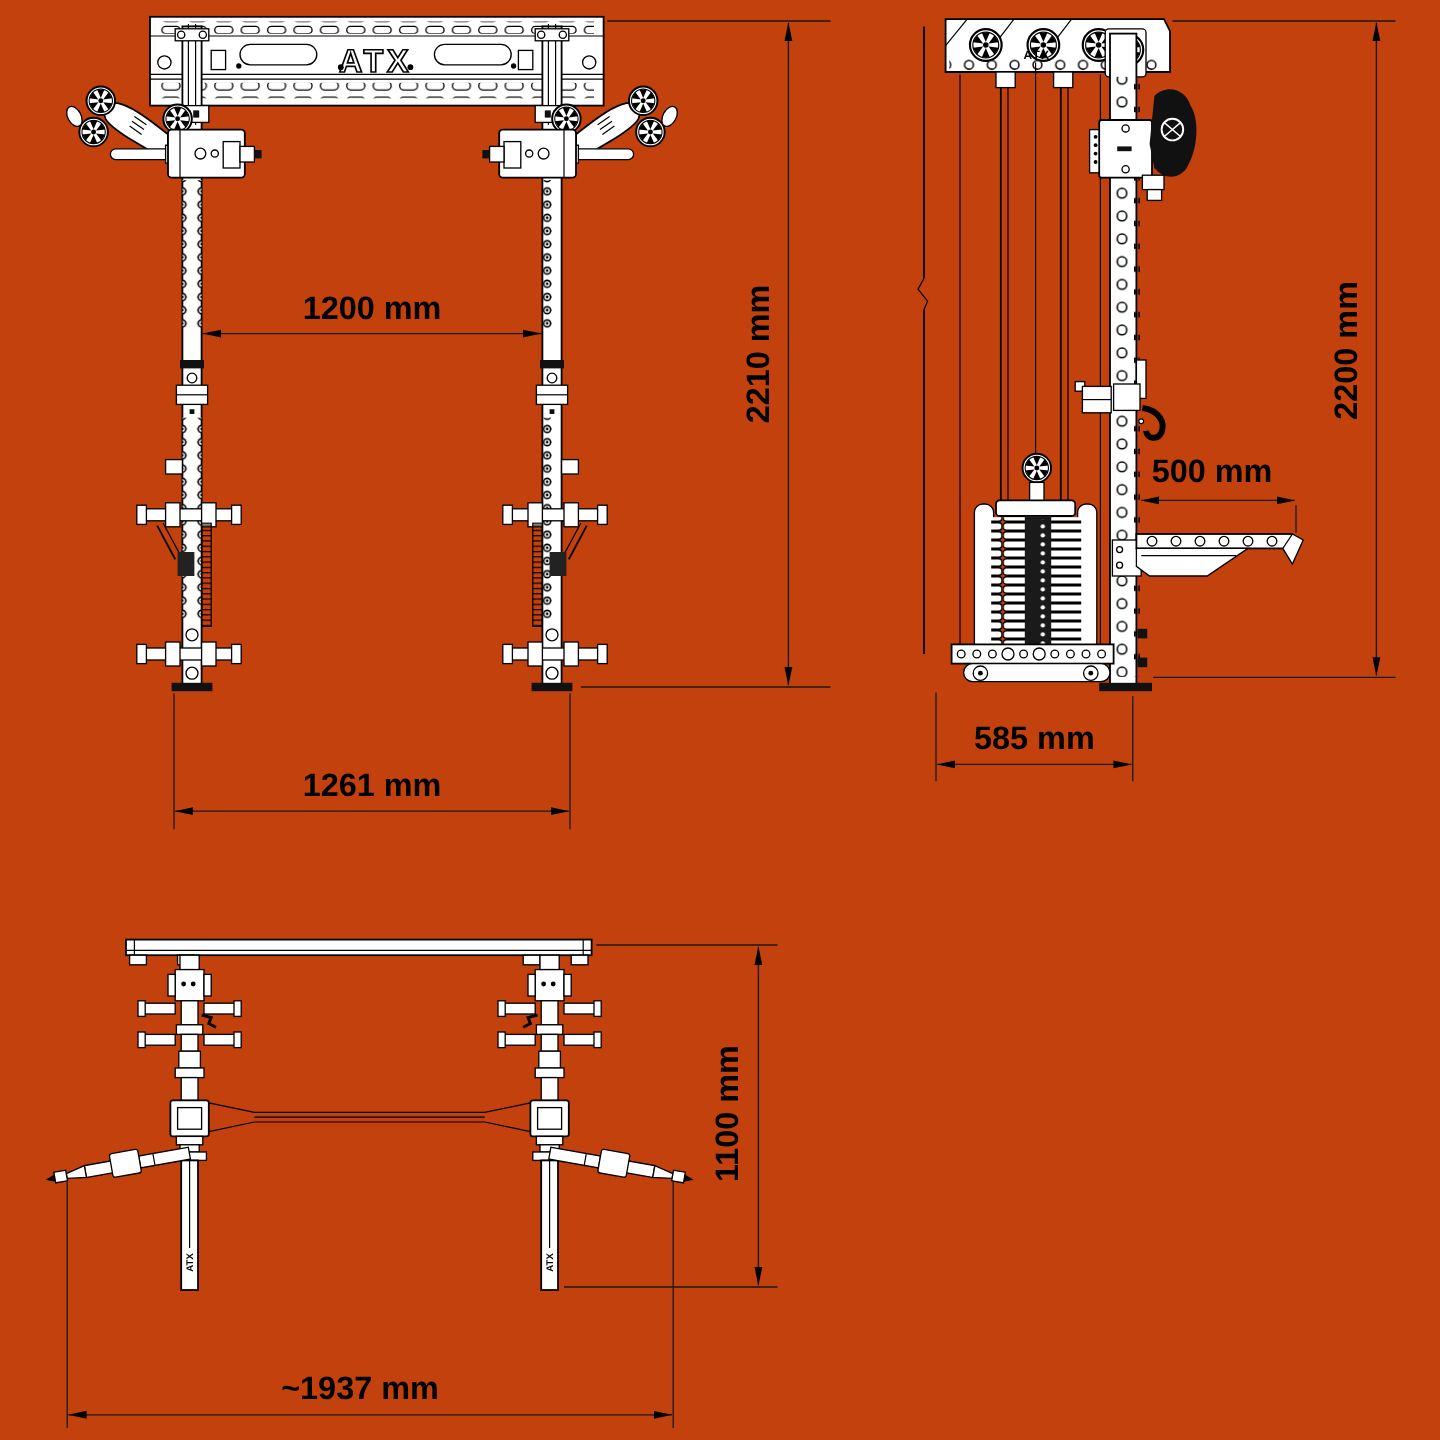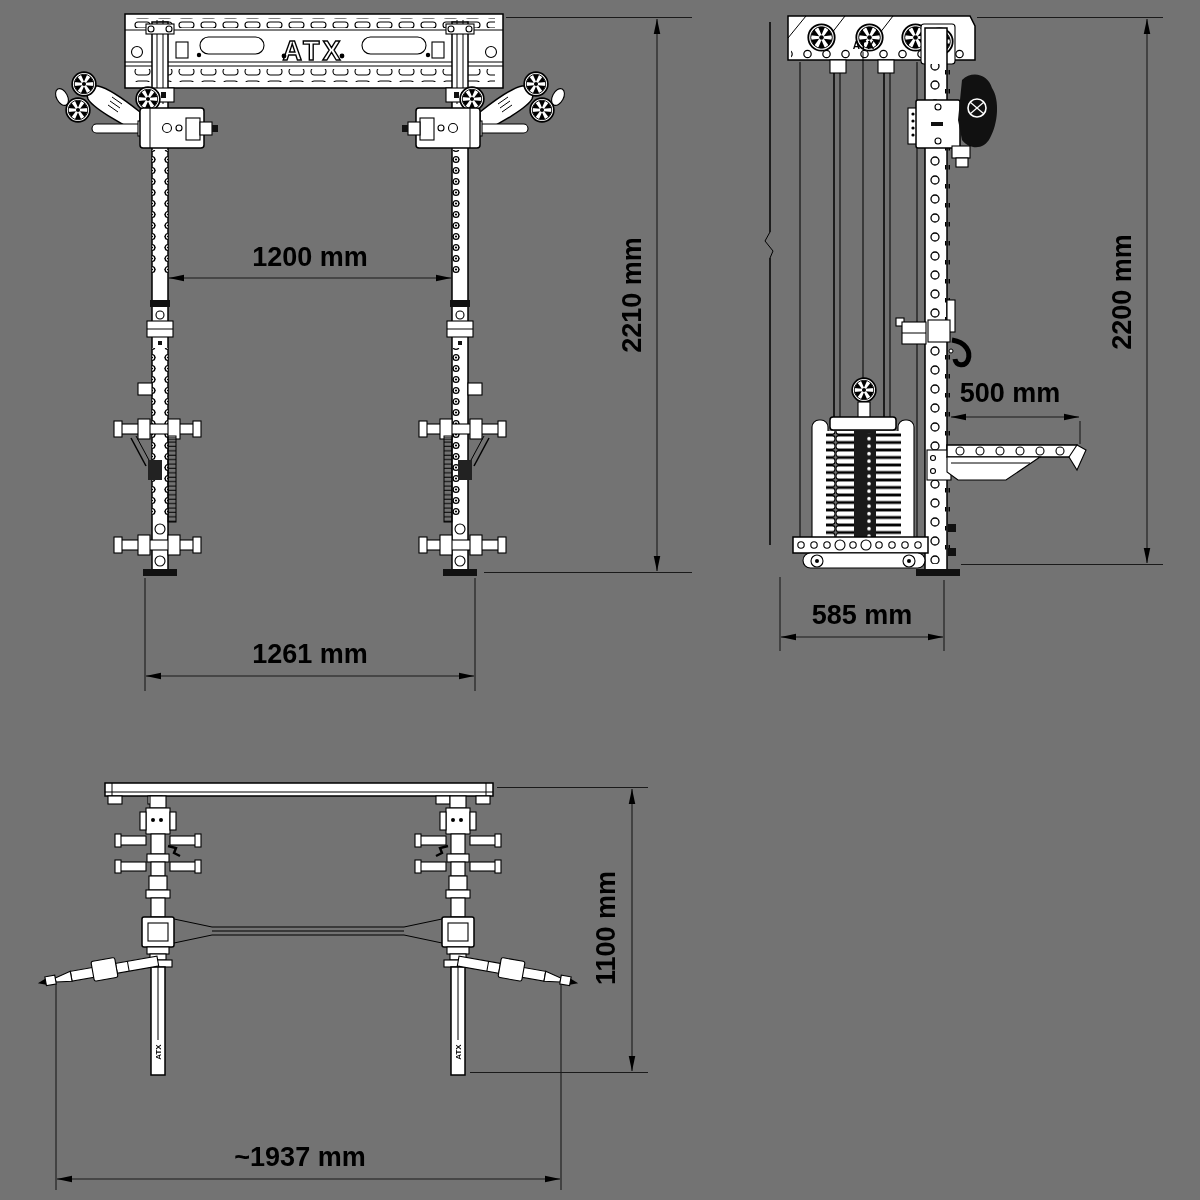--- a/index.html
+++ b/index.html
@@ -1,16 +1,16 @@
 <!DOCTYPE html>
 <html><head>
 <meta charset="utf-8">
 <style>
   html,body{margin:0;padding:0;background:#fff;}
-  .stage{width:1200px;height:1200px;position:relative;background:#737373;overflow:hidden;}
+  .stage{width:1200px;height:1200px;position:relative;background:#c2410c;overflow:hidden;}
   svg{display:block;}
   text{font-family:"Liberation Sans","DejaVu Sans",sans-serif;}
   .dim{font-size:27px;font-weight:bold;fill:#000;}
   .logo{font-size:27px;font-weight:bold;letter-spacing:3px;fill:#fff;stroke:#000;stroke-width:1.4px;}
   .logosm{font-size:10px;font-weight:bold;fill:#000;letter-spacing:1px;}
   .logotiny{font-size:8px;font-weight:bold;fill:#000;}
   .mline{stroke:#000;fill:none;stroke-width:1.5;}
   .tline{stroke:#000;fill:none;stroke-width:1;}
   .dline{stroke:#1a1a1a;fill:none;stroke-width:1.1;}
   .wfill{fill:#fff;stroke:#000;stroke-width:1.5;}

